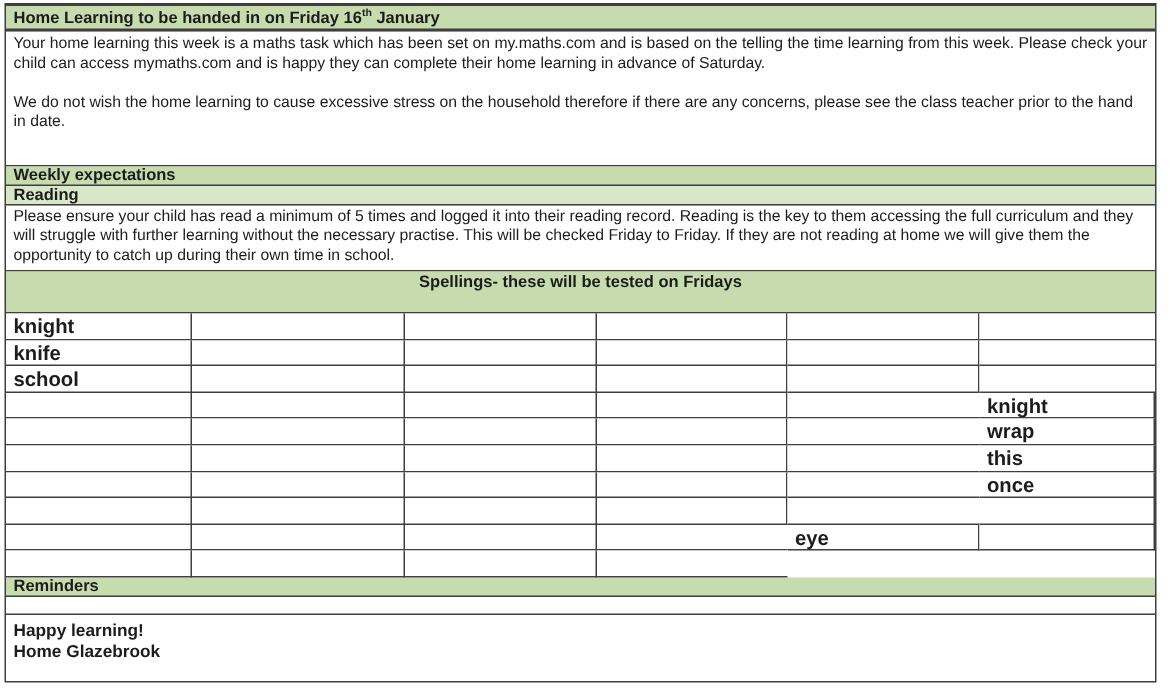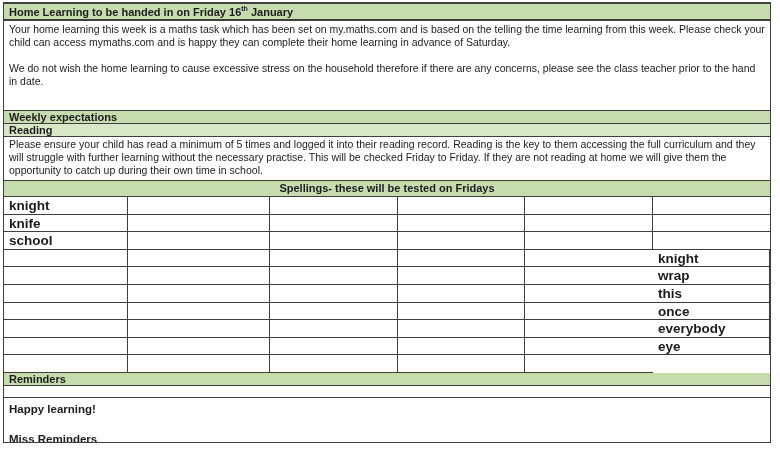--- a/index.html
+++ b/index.html
@@ -23,38 +23,38 @@
   .row { box-sizing: border-box; border-bottom: 1px solid var(--border); padding: 0 5px; overflow: hidden; }
   .green { background: var(--green-header); font-weight: bold; font-size: 11px; }
   .green-light { background: var(--green-light); font-weight: bold; font-size: 11px; }
   .title-row { height: 17px; line-height: 16px; border-bottom-width: 2px; }
   .title-row sup { font-size: 7px; line-height: 0; }
   .intro { height: 90px; font-size: 10.5px; line-height: 13px; padding-top: 2px; }
   .intro p { margin: 0 0 13px 0; }
   .slim { height: 13px; line-height: 12px; }
   .reading-para { height: 44px; font-size: 10.5px; line-height: 13px; padding-top: 1px; }
   .reading-para p { margin: 0; }
-  .spellings-header { height: 16px; line-height: 15px; text-align: center; }
+  .spellings-header { height: 28px; line-height: 15px; text-align: center; }
   .spelling-grid { display: grid; grid-template-columns: 124px 142px 128px 127px 128px 1fr; }
   .sp-cell {
     box-sizing: border-box;
     height: 17.6px;
     border-bottom: 1px solid var(--border);
     border-right: 1px solid var(--border);
     background: #fff;
   }
   .sp-cell.last { border-right: none; }
   .sp-cell.word {
     font-weight: bold; font-size: 13.5px; line-height: 17px; padding-left: 5px;
     font-family: Liberation Sans, sans-serif;
   }
   .reminders-empty { height: 12px; background: #fff; }
   .footer { height: 44px; border-bottom: none; font-weight: bold; font-size: 11.5px; padding-top: 4px; }
   .footer p { margin: 0; line-height: 14px; }
-  .footer .msg { margin-bottom: 16px; }
+  .footer .msg { }
 </style>
 </head>
 <body style="--green-header: #c6dcae; --green-light: #d8e7c8; --border: #3f3f3f;">
 
 <div class="page">
   <div class="doc-table">
 
     <div class="row green title-row">
       <span>Home Learning to be handed in on Friday 16</span><sup>th</sup><span> January</span>
     </div>
@@ -123,38 +123,37 @@
       <div class="sp-cell"></div>
       <div class="sp-cell last"></div>
 
       <div class="sp-cell word">once</div>
       <div class="sp-cell"></div>
       <div class="sp-cell"></div>
       <div class="sp-cell"></div>
       <div class="sp-cell"></div>
       <div class="sp-cell last"></div>
 
-      <div class="sp-cell word">everybody</div>
       <div class="sp-cell"></div>
       <div class="sp-cell"></div>
       <div class="sp-cell"></div>
       <div class="sp-cell"></div>
       <div class="sp-cell last"></div>
 
       <div class="sp-cell word">eye</div>
       <div class="sp-cell"></div>
       <div class="sp-cell"></div>
       <div class="sp-cell"></div>
       <div class="sp-cell"></div>
       <div class="sp-cell last"></div>
     </div>
 
     <div class="row green slim">Reminders</div>
 
     <div class="row reminders-empty"></div>
 
     <div class="row footer">
       <p class="msg">Happy learning!</p>
-      <p>Miss Reminders</p>
+      <p>Home Glazebrook</p>
     </div>
 
   </div>
 </div>
 
 </body></html>

